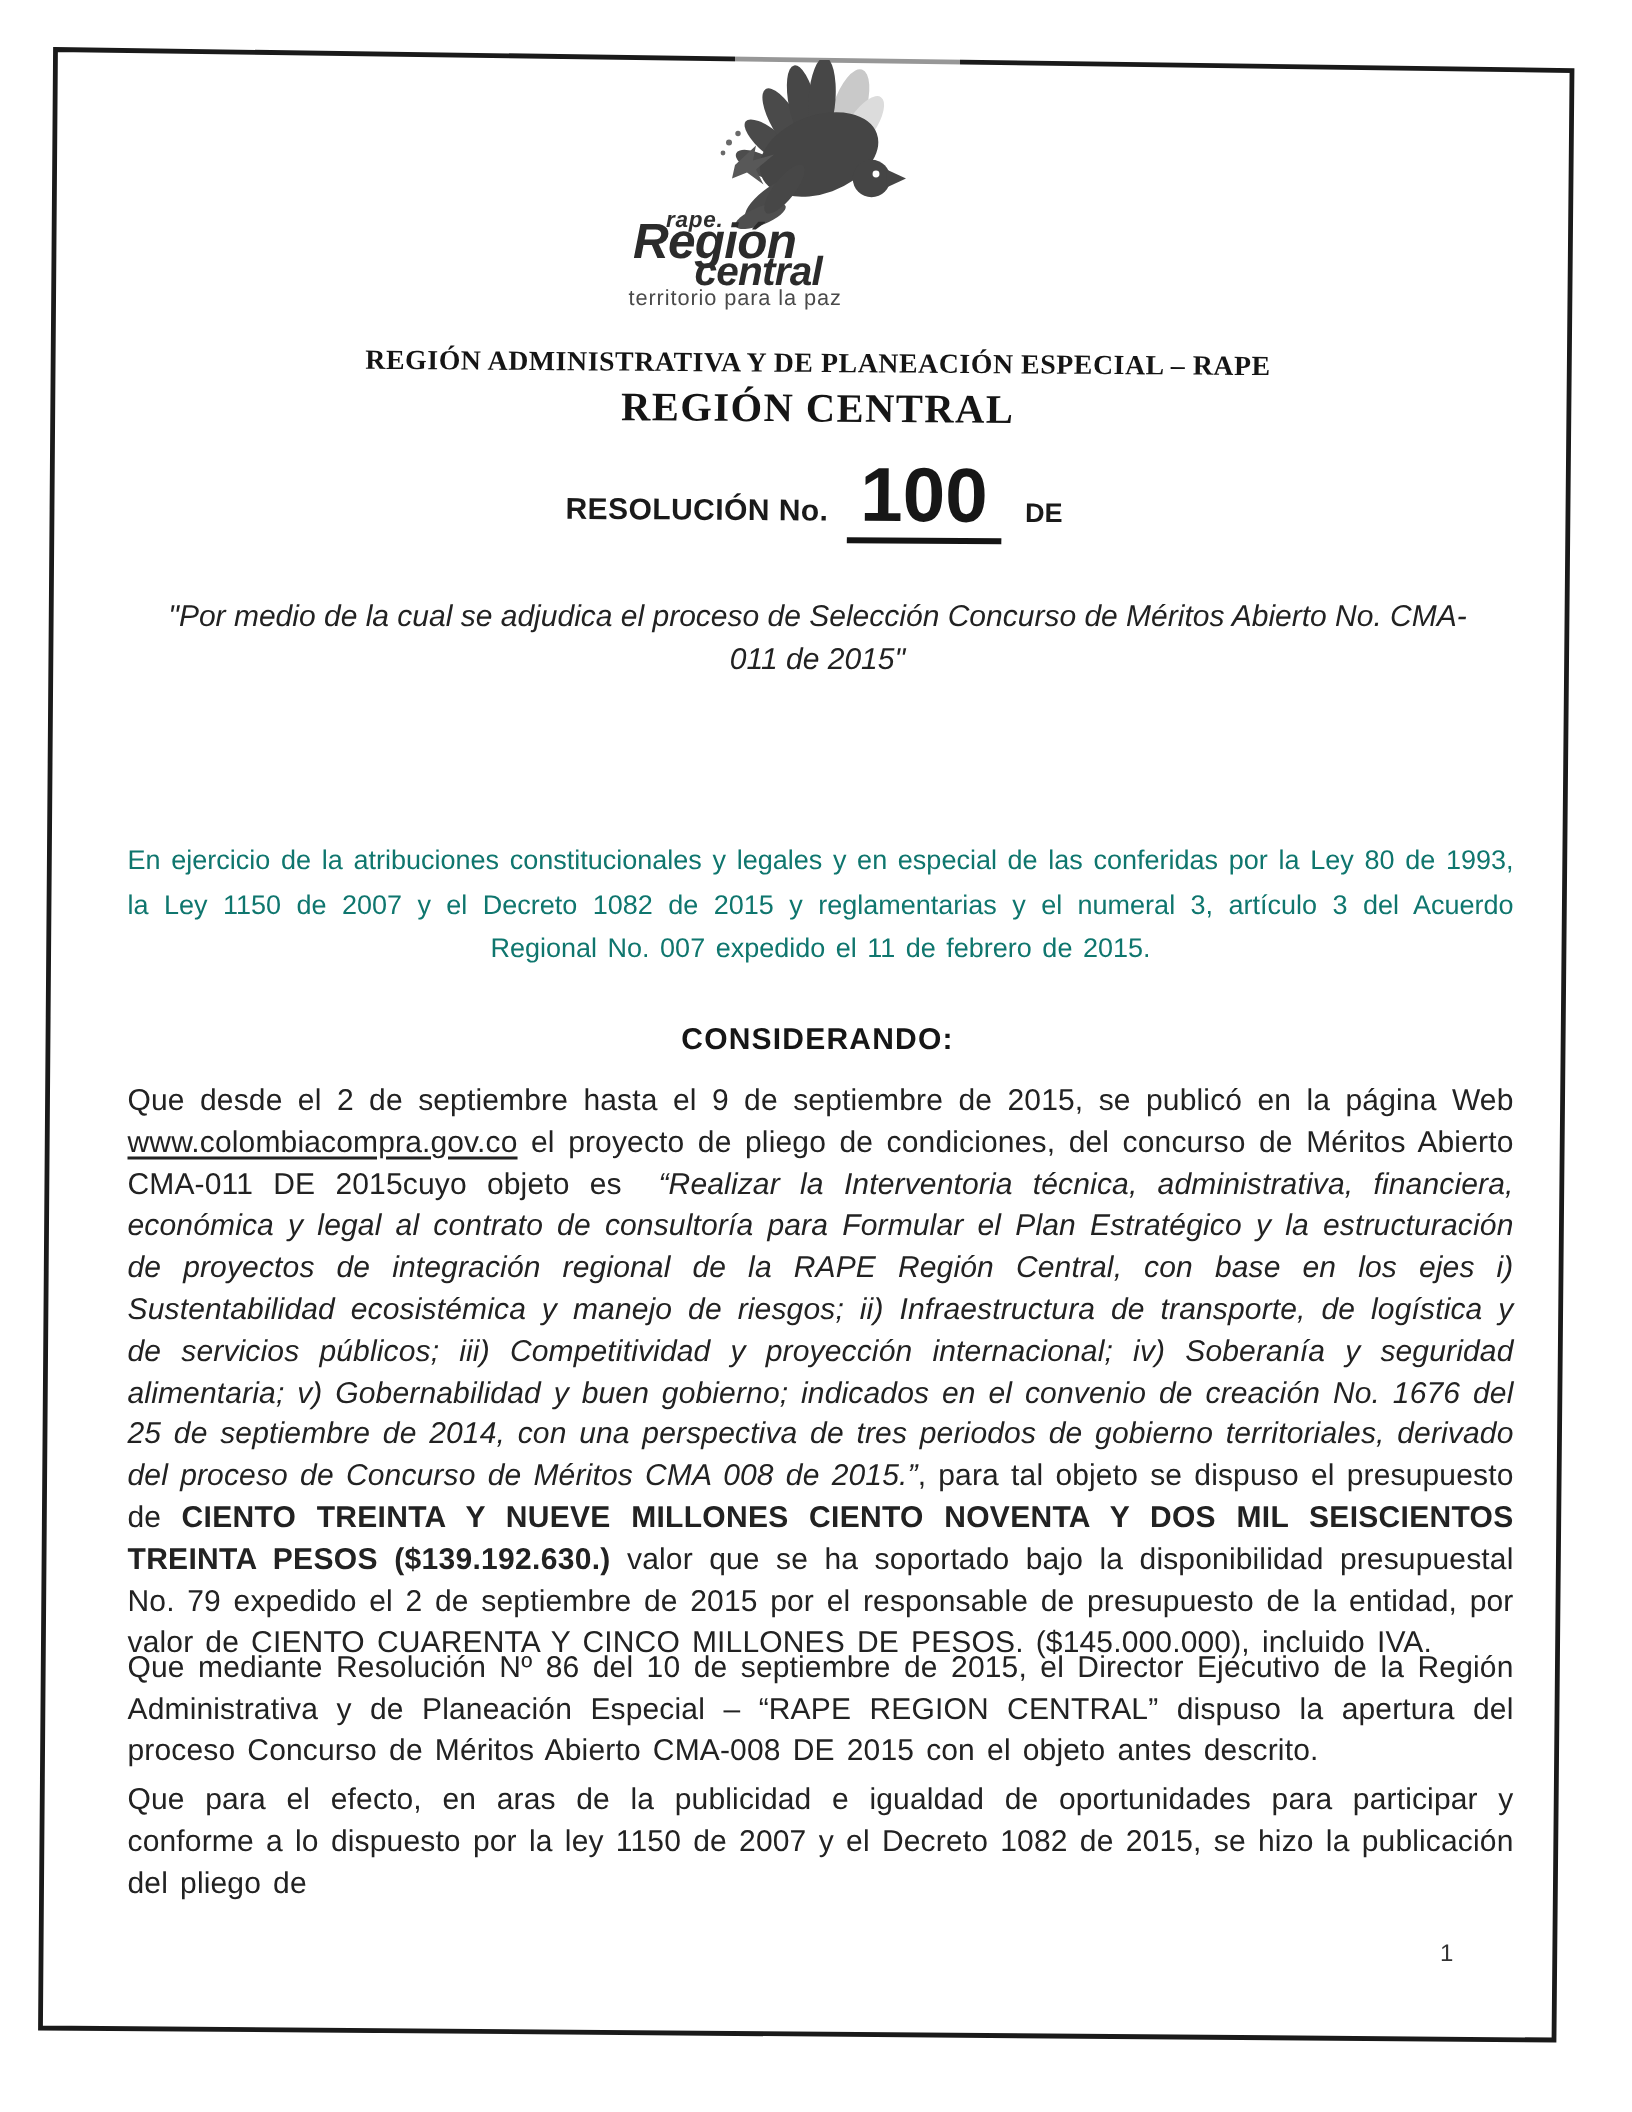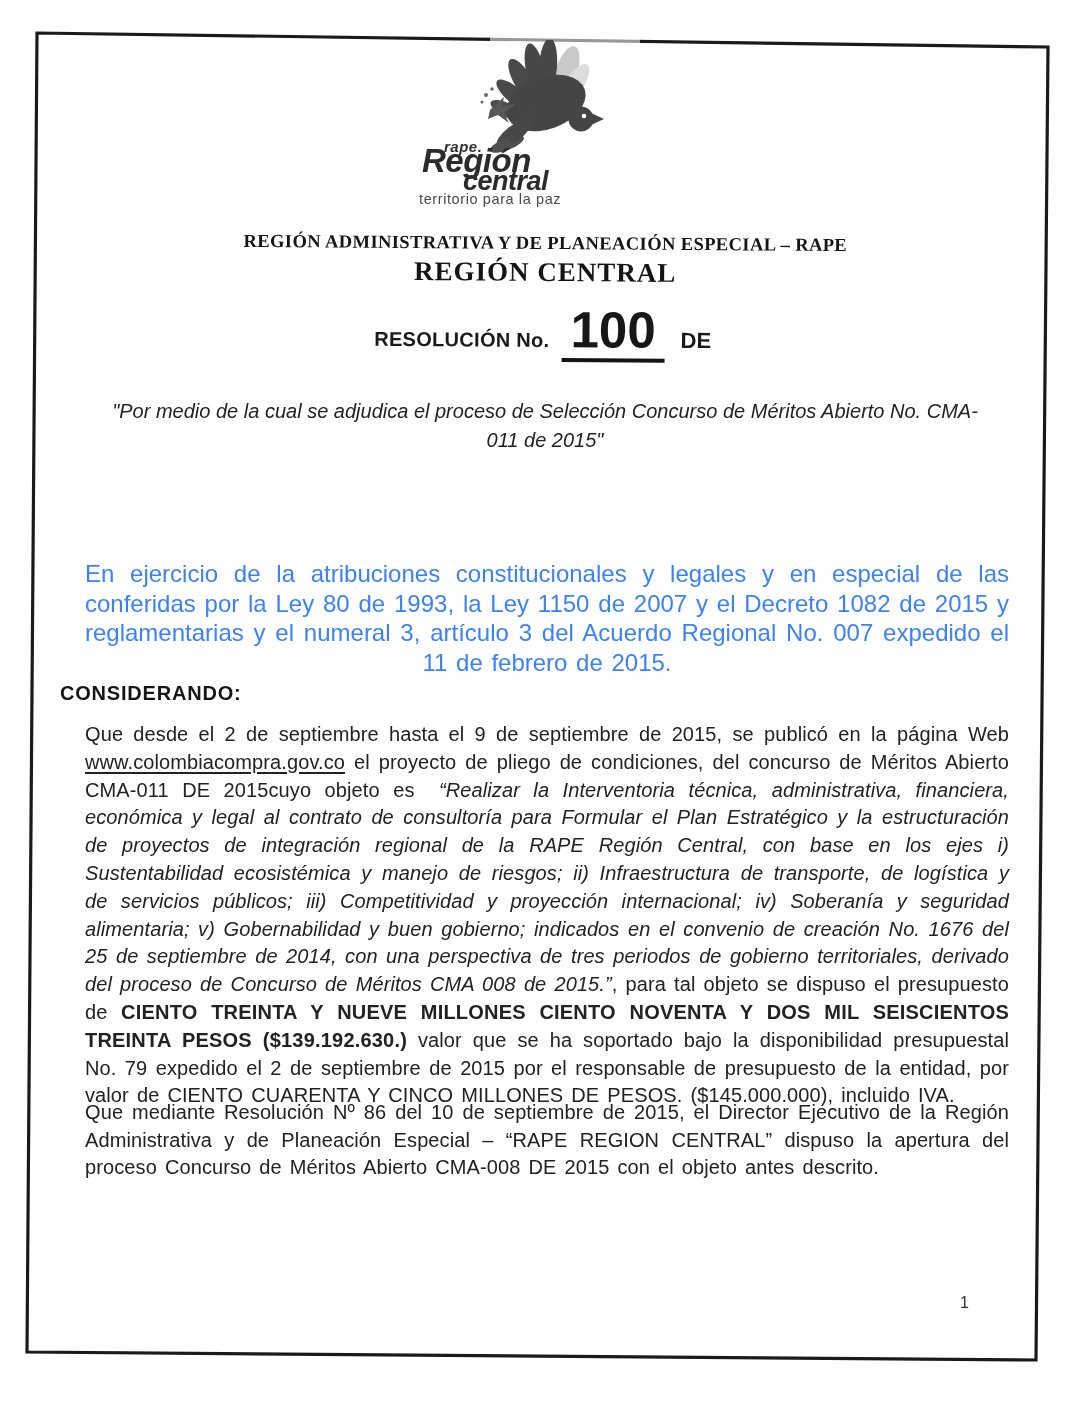--- a/index.html
+++ b/index.html
@@ -48,44 +48,44 @@
   .resolution-row{
     margin-top:16px;
     display:flex;justify-content:center;align-items:baseline;
   }
   .res-label{font-size:20px;font-weight:700;letter-spacing:.3px;color:#1a1a1a;}
   .res-num{
     font-size:51px;font-weight:600;color:#171717;line-height:1;
     padding:0 9px 3px 9px;margin-left:12px;
     border-bottom:4px solid #141414;
   }
-  .res-de{font-size:22px;font-weight:700;margin:0 4px 0 16px;color:#1a1a1a;}
+  .res-de{font-size:18px;font-weight:700;margin:0 4px 0 16px;color:#1a1a1a;}
   .res-year{
     font-size:51px;font-weight:600;color:#171717;line-height:1;
     padding:0 7px 3px 7px;
     border-bottom:4px solid #141414;
   }
   
   .subject{
     position:absolute;left:60px;top:397px;width:970px;
     font-size:20px;font-style:italic;line-height:29px;text-align:center;color:#222;
   }
   .authority{
     position:absolute;left:60px;top:496px;width:970px;
     font-size:20px;font-weight:700;text-align:center;color:#161616;letter-spacing:.2px;
   }
   .preamble{
     position:absolute;left:85px;top:559px;width:924px;
-    font-size:24px;line-height:29.5px;
+    font-size:18px;line-height:29.5px;
     text-align:justify;text-align-last:center;
-    word-spacing:2px;color:#3b82f6;
+    word-spacing:2px;color:#0f766e;
   }
   .considerando{
     position:absolute;left:60px;top:682px;width:970px;
-    font-size:20px;font-weight:700;letter-spacing:.8px;color:#161616;
+    font-size:20px;font-weight:700;text-align:center;letter-spacing:.8px;color:#161616;
   }
   .para{
     position:absolute;left:85px;width:924px;
     font-size:20px;line-height:27.8px;
     text-align:justify;word-spacing:2.4px;letter-spacing:.1px;color:#222;
   }
   #para-1{top:721px;}
   #para-2{top:1099px;line-height:27.5px;}
   #para-3{top:1186px;line-height:28px;}
   .seg-url{text-decoration:underline;text-underline-offset:3px;}
@@ -157,16 +157,17 @@
 
 
   <div class="preamble">En ejercicio de la atribuciones constitucionales y legales y en especial de las conferidas por la Ley 80 de 1993, la Ley 1150 de 2007 y el Decreto 1082 de 2015 y reglamentarias y el numeral 3, artículo 3 del Acuerdo Regional No. 007 expedido el 11 de febrero de 2015.</div>
 
   <div class="considerando">CONSIDERANDO:</div>
 
   <div class="para" id="para-1"><span>Que desde el 2 de septiembre hasta el 9 de septiembre de 2015, se publicó en la página Web </span><span class="seg-url">www.colombiacompra.gov.co</span><span> el proyecto de pliego de condiciones, del concurso de Méritos Abierto CMA-011 DE 2015cuyo objeto es </span><span class="seg-italic">“Realizar la Interventoria técnica, administrativa, financiera, económica y legal al contrato de consultoría para Formular el Plan Estratégico y la estructuración de proyectos de integración regional de la RAPE Región Central, con base en los ejes i) Sustentabilidad ecosistémica y manejo de riesgos; ii) Infraestructura de transporte, de logística y de servicios públicos; iii) Competitividad y proyección internacional; iv) Soberanía y seguridad alimentaria; v) Gobernabilidad y buen gobierno; indicados en el convenio de creación No. 1676 del 25 de septiembre de 2014, con una perspectiva de tres periodos de gobierno territoriales, derivado del proceso de Concurso de Méritos CMA 008 de 2015.”</span><span>, para tal objeto se dispuso el presupuesto de </span><span class="seg-bold">CIENTO TREINTA Y NUEVE MILLONES CIENTO NOVENTA Y DOS MIL SEISCIENTOS TREINTA PESOS ($139.192.630.)</span><span> valor que se ha soportado bajo la disponibilidad presupuestal No. 79 expedido el 2 de septiembre de 2015 por el responsable de presupuesto de la entidad, por valor de CIENTO CUARENTA Y CINCO MILLONES DE PESOS. ($145.000.000), incluido IVA.</span></div>
 
   <div class="para" id="para-2">Que mediante Resolución Nº 86 del 10 de septiembre de 2015, el Director Ejecutivo de la Región Administrativa y de Planeación Especial – “RAPE REGION CENTRAL” dispuso la apertura del proceso Concurso de Méritos Abierto CMA-008 DE 2015 con el objeto antes descrito.</div>
 
+  <div class="para" id="para-3">Que para el efecto, en aras de la publicidad e igualdad de oportunidades para participar y conforme a lo dispuesto por la ley 1150 de 2007 y el Decreto 1082 de 2015, se hizo la publicación del pliego de</div>
 
   <div class="page-number">1</div>
 
 </div>
 
 </body></html>

